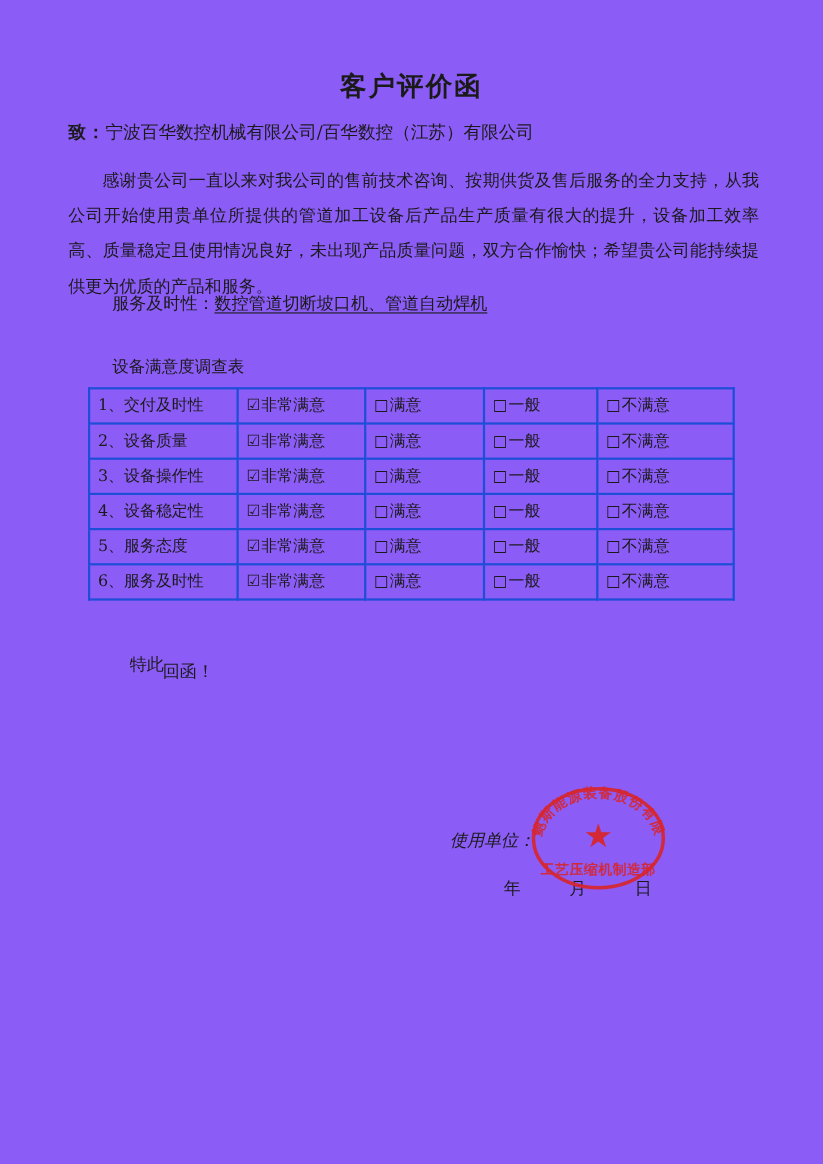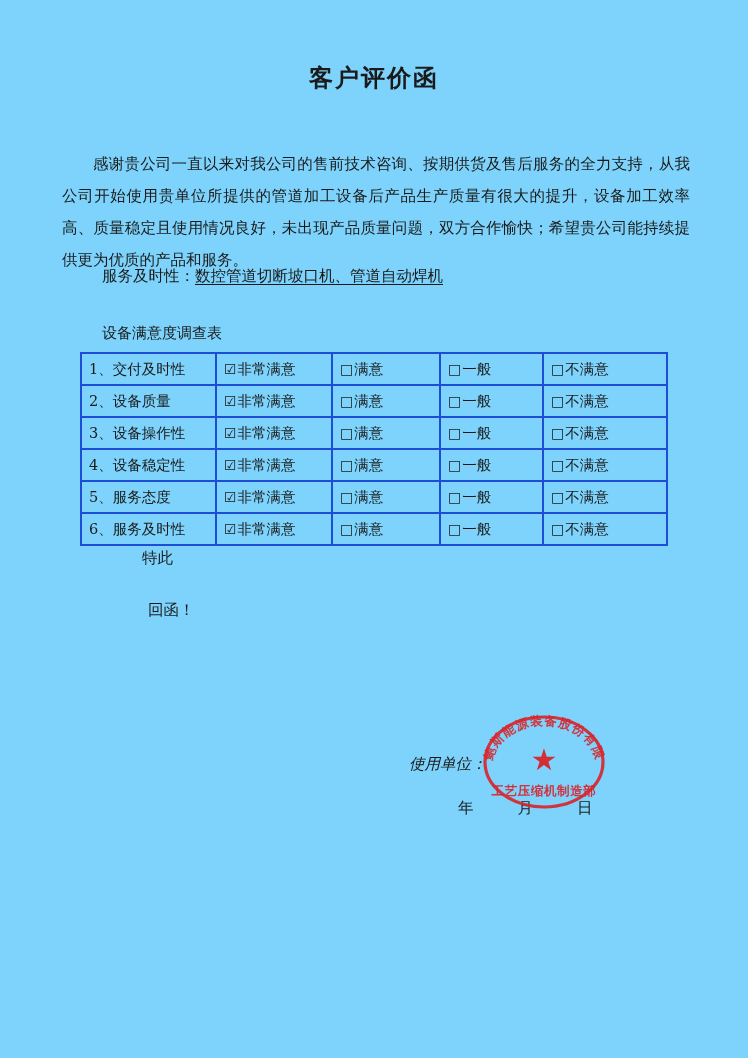--- a/index.html
+++ b/index.html
@@ -12,21 +12,21 @@
     height: 1058px;
     position: relative;
     font-family: "DejaVu Serif", "Liberation Serif", serif;
     color: #1a1a1a;
     overflow: hidden;
   }
 
   .page {
     position: absolute;
     inset: 0;
-    background: #7dd3fc;
+    background: #8b5cf6;
   }
 
   
   .doc-title {
     position: absolute;
     top: 62px;
     left: 0;
     width: 748px;
     text-align: center;
     font-size: 24px;
@@ -110,24 +110,23 @@
 
   .cb {
     font-family: "DejaVu Sans", sans-serif;
     font-size: 14px;
     margin-right: 1px;
   }
 
   
   .closing-1 {
     position: absolute;
-    top: 548px;
+    top: 594px;
     left: 118px;
     font-size: 15.5px;
-    margin-left: 24px;
   }
   .closing-2 {
     position: absolute;
     top: 600px;
     left: 148px;
     font-size: 15.5px;
   }
 
   
   .sign-unit {
@@ -158,20 +157,23 @@
   }
   .stamp svg { display: block; }
 </style>
 </head>
 <body>
 
 <div class="page">
 
   <div class="doc-title">客户评价函</div>
 
+  <div class="salutation">
+    <span class="label">致：</span><span class="target">宁波百华数控机械有限公司/百华数控（江苏）有限公司</span>
+  </div>
 
   <div class="body-para">感谢贵公司一直以来对我公司的售前技术咨询、按期供货及售后服务的全力支持，从我公司开始使用贵单位所提供的管道加工设备后产品生产质量有很大的提升，设备加工效率高、质量稳定且使用情况良好，未出现产品质量问题，双方合作愉快；希望贵公司能持续提供更为优质的产品和服务。</div>
 
   <div class="model-line">
     <span>服务及时性：</span><span class="model-value">数控管道切断坡口机、管道自动焊机</span>
   </div>
 
   <div class="survey-caption">设备满意度调查表</div>
 
   <table class="survey-table">

